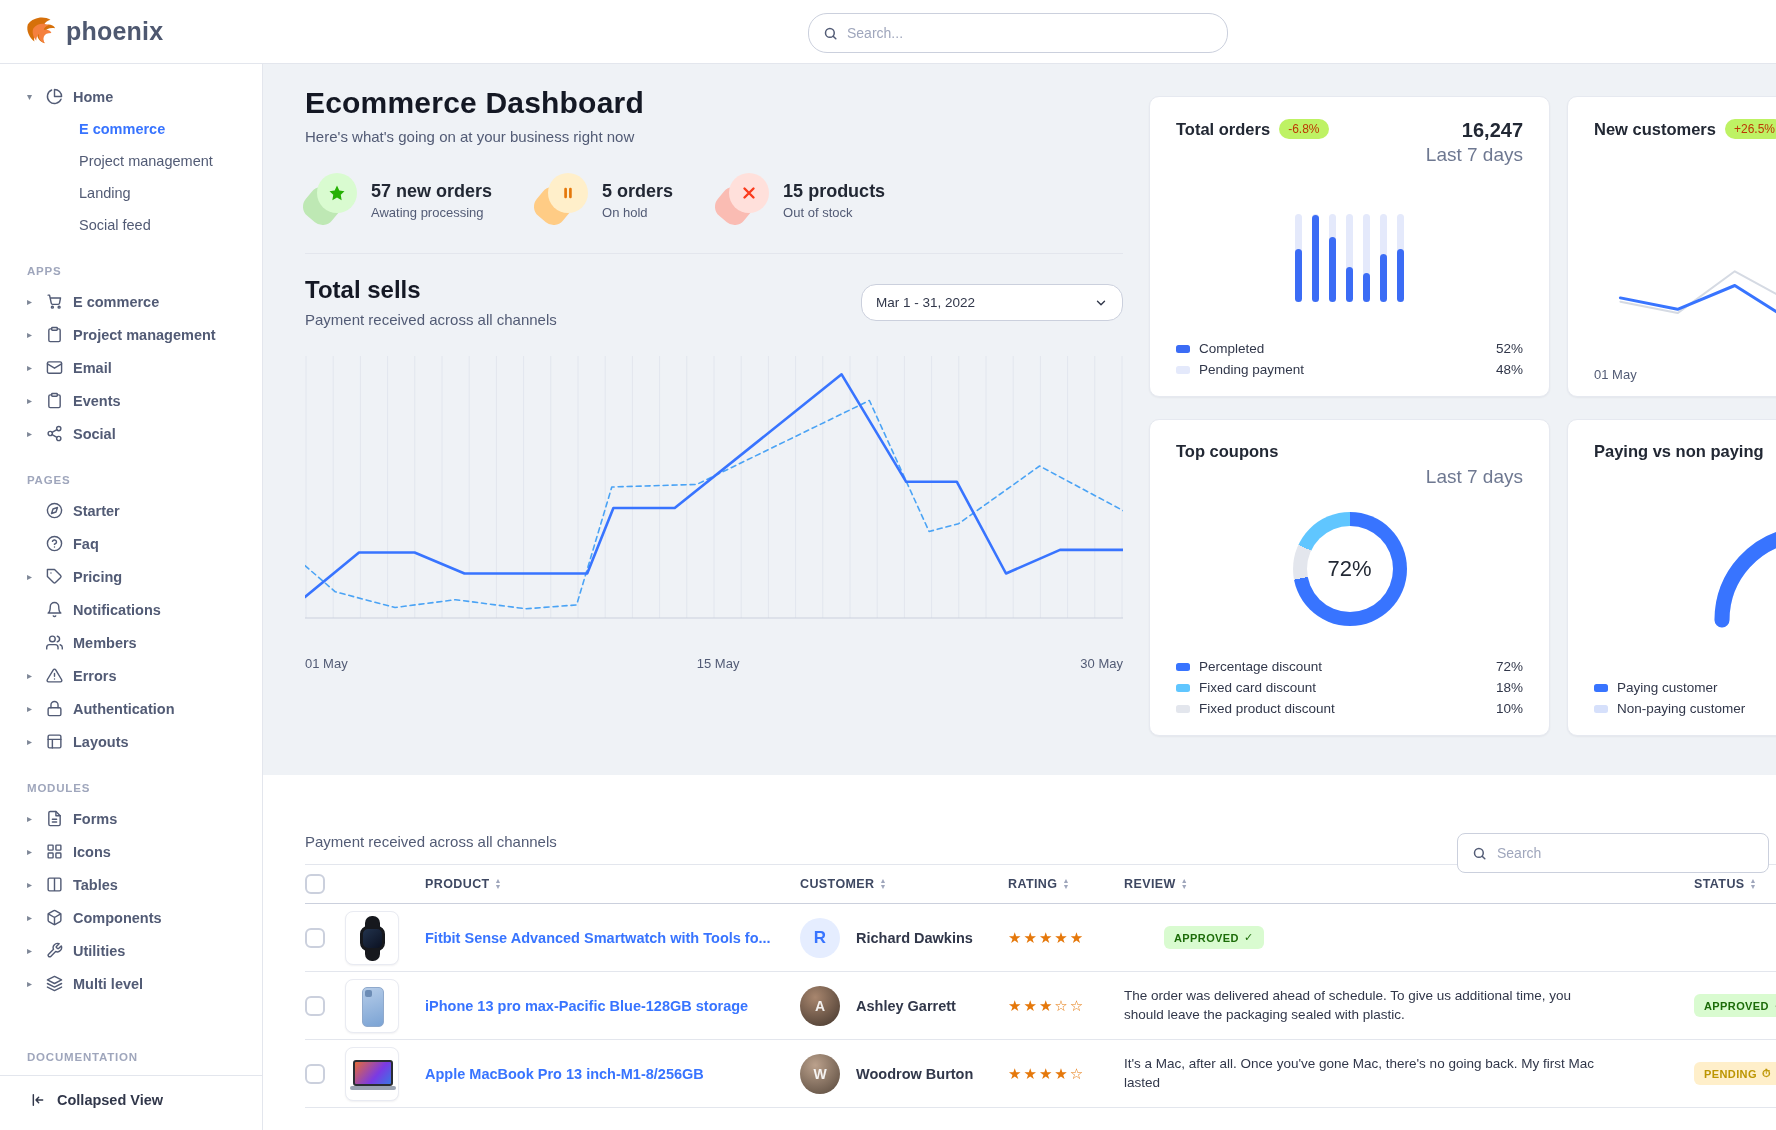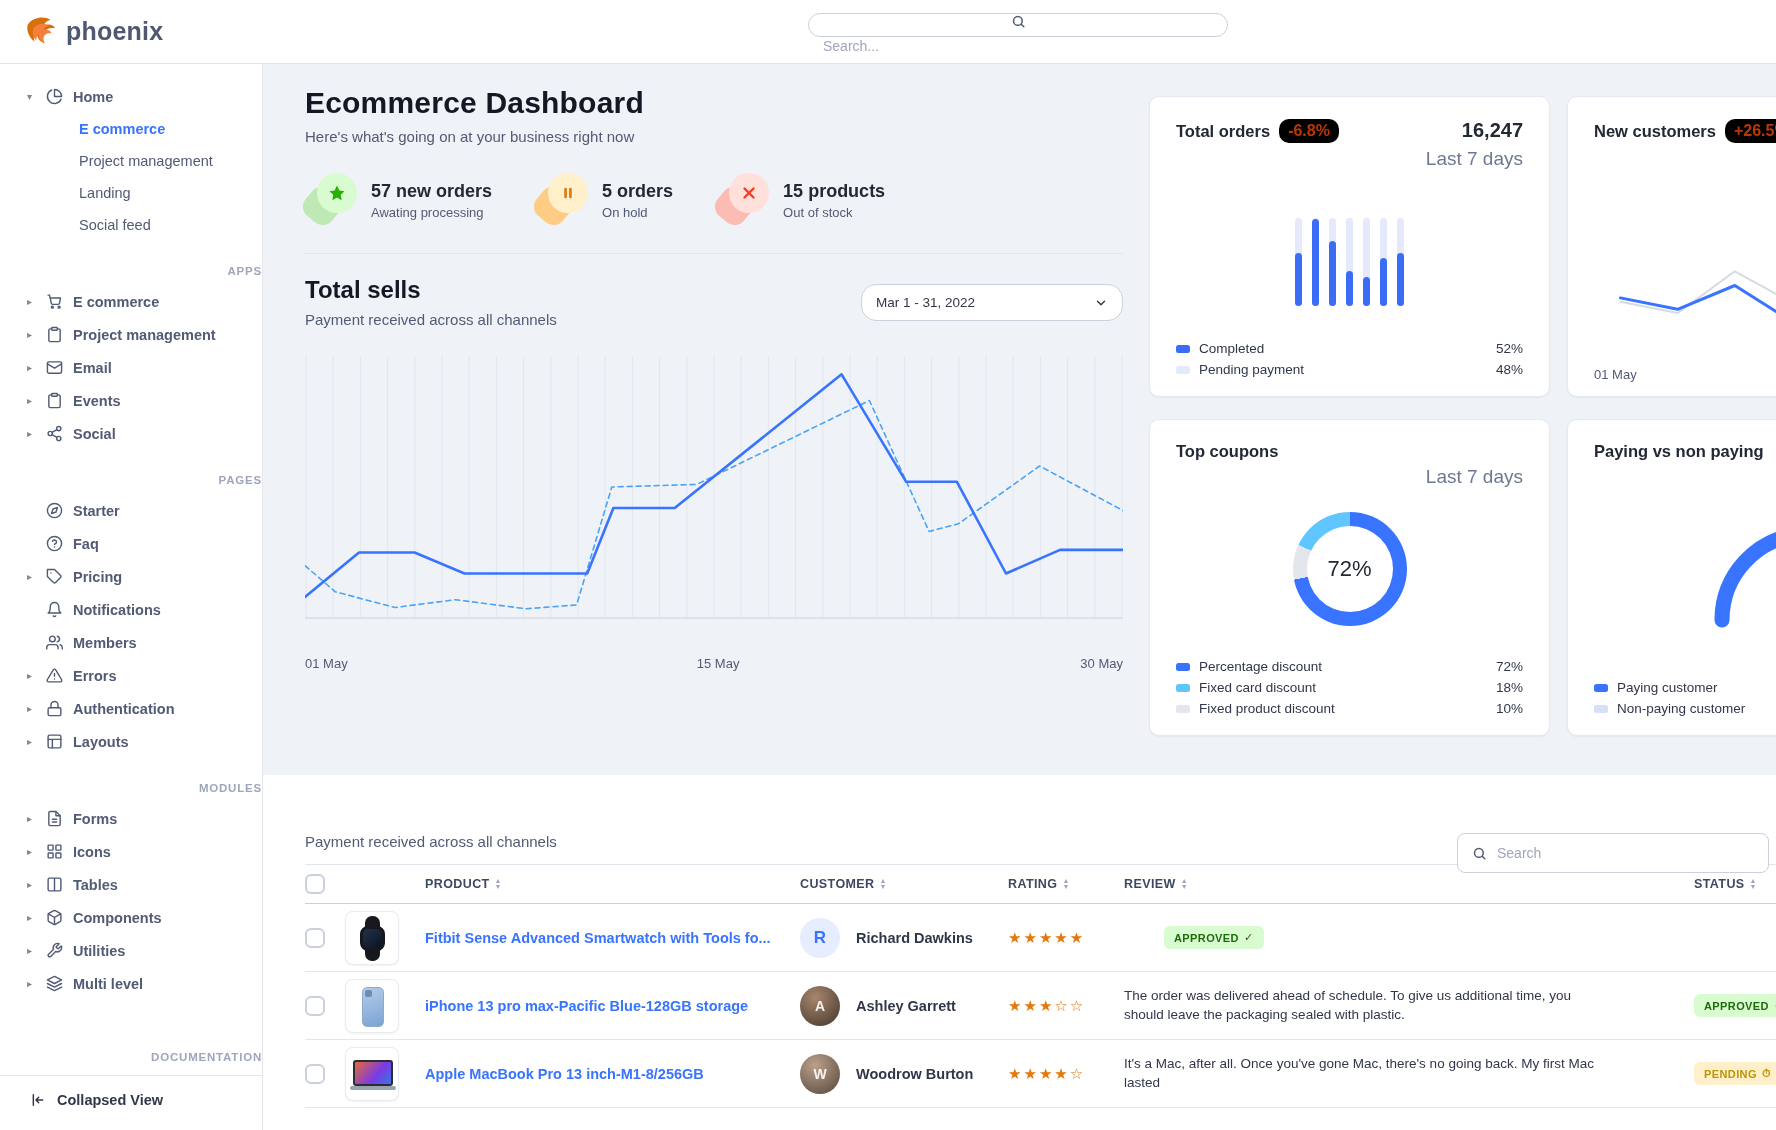--- a/index.html
+++ b/index.html
@@ -8,34 +8,34 @@
 
   
   .i { width:17px; height:17px; flex:none; }
   svg.defs { position:absolute; width:0; height:0; }
 
   
   .navbar { position:absolute; top:0; left:0; right:0; height:64px; background:#fff; border-bottom:1px solid #e3e6ed; z-index:20; }
   .logo { position:absolute; left:24px; top:14px; display:flex; align-items:center; gap:8px; }
   .logo-ic { width:34px; height:34px; }
   .logo-text { font-size:25px; font-weight:700; color:#4e5870; letter-spacing:.2px; }
-  .nav-search { position:absolute; left:808px; top:13px; width:420px; height:24px; border:1px solid #cbd0dd; border-radius:19px; background:#fff; display:flex; align-items:center; padding:0 14px; gap:9px;flex-direction:column; }
+  .nav-search { position:absolute; left:808px; top:13px; width:420px; height:40px; border:1px solid #cbd0dd; border-radius:19px; background:#fff; display:flex; align-items:center; padding:0 14px; gap:9px; }
   .nav-search .i, .rev-search .i { width:15px; height:15px; color:#525b75; }
   .nav-search input, .rev-search input { border:none; outline:none; font-size:14px; color:#31374a; width:100%; background:transparent; font-family:inherit; }
   .nav-search input::placeholder, .rev-search input::placeholder { color:#9fa6bc; }
 
   
   .sidebar { position:absolute; top:64px; left:0; bottom:0; width:263px; background:#fff; border-right:1px solid #e3e6ed; z-index:10; }
   .side-nav { padding-top:16px; }
   .nav-item { display:flex; align-items:center; height:33px; padding-left:27px; gap:10px; font-size:14.5px; font-weight:600; color:#525b75; cursor:pointer; }
   .nav-item .caret { width:9px; font-size:10px; color:#7e8797; flex:none; }
   .nav-item .i { color:#525b75; }
   .nav-item.sub { padding-left:79px; font-weight:400; height:32px; }
   .nav-item.sub.active { color:#3874ff; font-weight:600; }
-  .section-label { font-size:11.5px; font-weight:700; letter-spacing:.8px; color:#9fa6bc; padding-left:27px; margin:24px 0 8px;text-align:right; }
+  .section-label { font-size:11.5px; font-weight:700; letter-spacing:.8px; color:#9fa6bc; padding-left:27px; margin:24px 0 8px; }
   .side-bottom { position:absolute; left:0; right:0; bottom:0; background:#fff; }
   .side-bottom .divider { border-top:1px solid #e3e6ed; margin-top:12px; }
   .collapse-row { display:flex; align-items:center; gap:11px; padding:16px 0 22px 30px; font-size:14.5px; font-weight:600; color:#31374a; cursor:pointer; }
   .collapse-row .i { color:#31374a; width:16px; height:16px; }
 
   
   .main { position:absolute; left:263px; top:64px; right:0; bottom:0; background:#eff2f6; overflow:hidden; }
   .dash { position:relative; height:859px; }
   .left-col { position:absolute; left:42px; top:0; width:818px; }
   h1.page-title { margin-top:22px; font-size:30px; font-weight:800; color:#141824; letter-spacing:.2px; }
@@ -62,21 +62,21 @@
   .x-labels { position:relative; height:20px; margin-top:6px; font-size:13px; color:#525b75; }
   .x-labels .xl0 { position:absolute; left:0; }
   .x-labels .xl1 { position:absolute; left:50.5%; transform:translateX(-50%); }
   .x-labels .xl2 { position:absolute; right:0; }
 
   
   .cards { position:absolute; left:886px; top:32px; width:898px; display:grid; grid-template-columns:401px 480px; grid-template-rows:301px 317px; gap:22px 17px; }
   .card { background:#fff; border:1px solid #e6e9f0; border-radius:10px; box-shadow:0 1px 2px rgba(20,24,36,.05); padding:22px 26px; position:relative; }
   .card-title-row { display:flex; align-items:center; gap:9px; }
   .card-title { font-size:16.5px; font-weight:800; color:#222834; }
-  .pct-badge { font-size:16px; font-weight:700; background:#000000; color:#bc3803; border-radius:10px; padding:3px 9px; }
+  .pct-badge { font-size:12px; font-weight:400; background:#bef264; color:#bc3803; border-radius:10px; padding:3px 9px; }
   .card-period { font-size:19px; color:#6e7891; margin-top:5px;text-align:right; }
   .big-value { position:absolute; top:22px; right:26px; font-size:20px; font-weight:800; color:#222834; }
 
   .bars { display:flex; gap:10px; align-items:flex-end; height:88px; margin:48px auto 0; width:max-content; }
   .bar-track { width:7px; height:88px; border-radius:4px; position:relative; }
   .bar-fill { position:absolute; left:0; right:0; bottom:0; border-radius:4px; }
 
   .legend { position:absolute; left:26px; right:26px; bottom:16px; }
   .legend-row { display:flex; align-items:center; gap:9px; height:21px; font-size:13.5px; color:#31374a; }
   .legend-dot { width:14px; height:8px; border-radius:2.5px; flex:none; }

